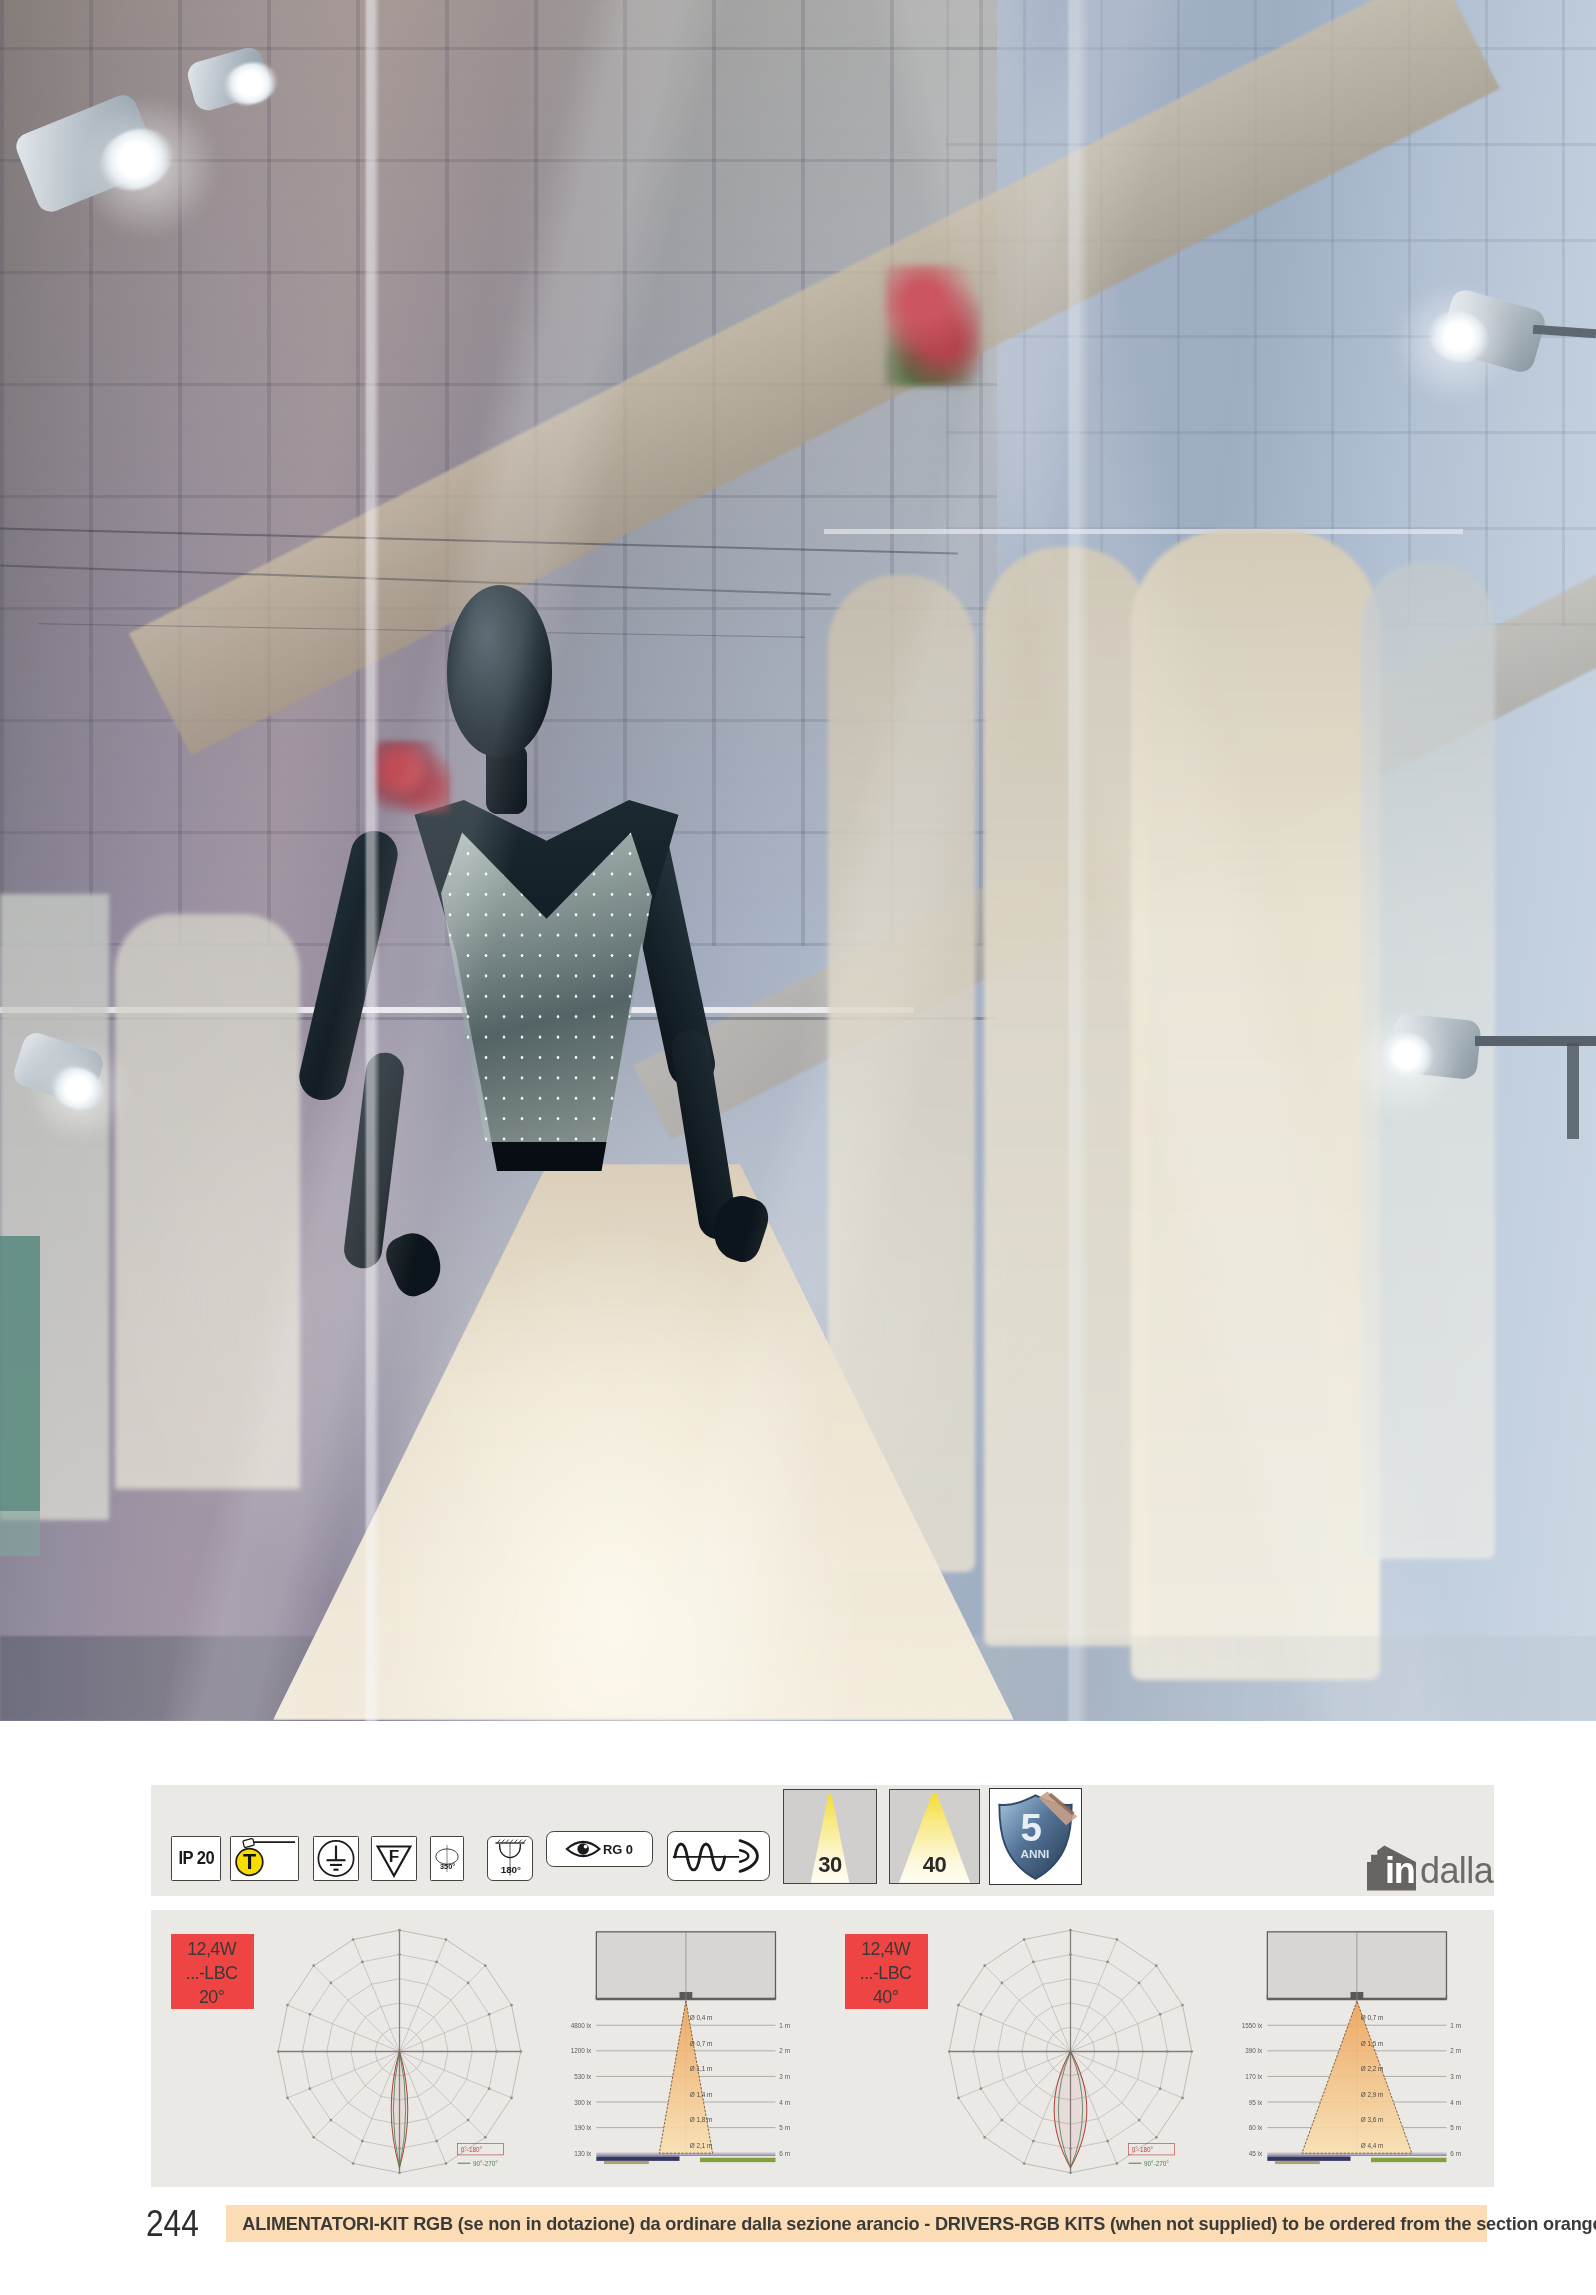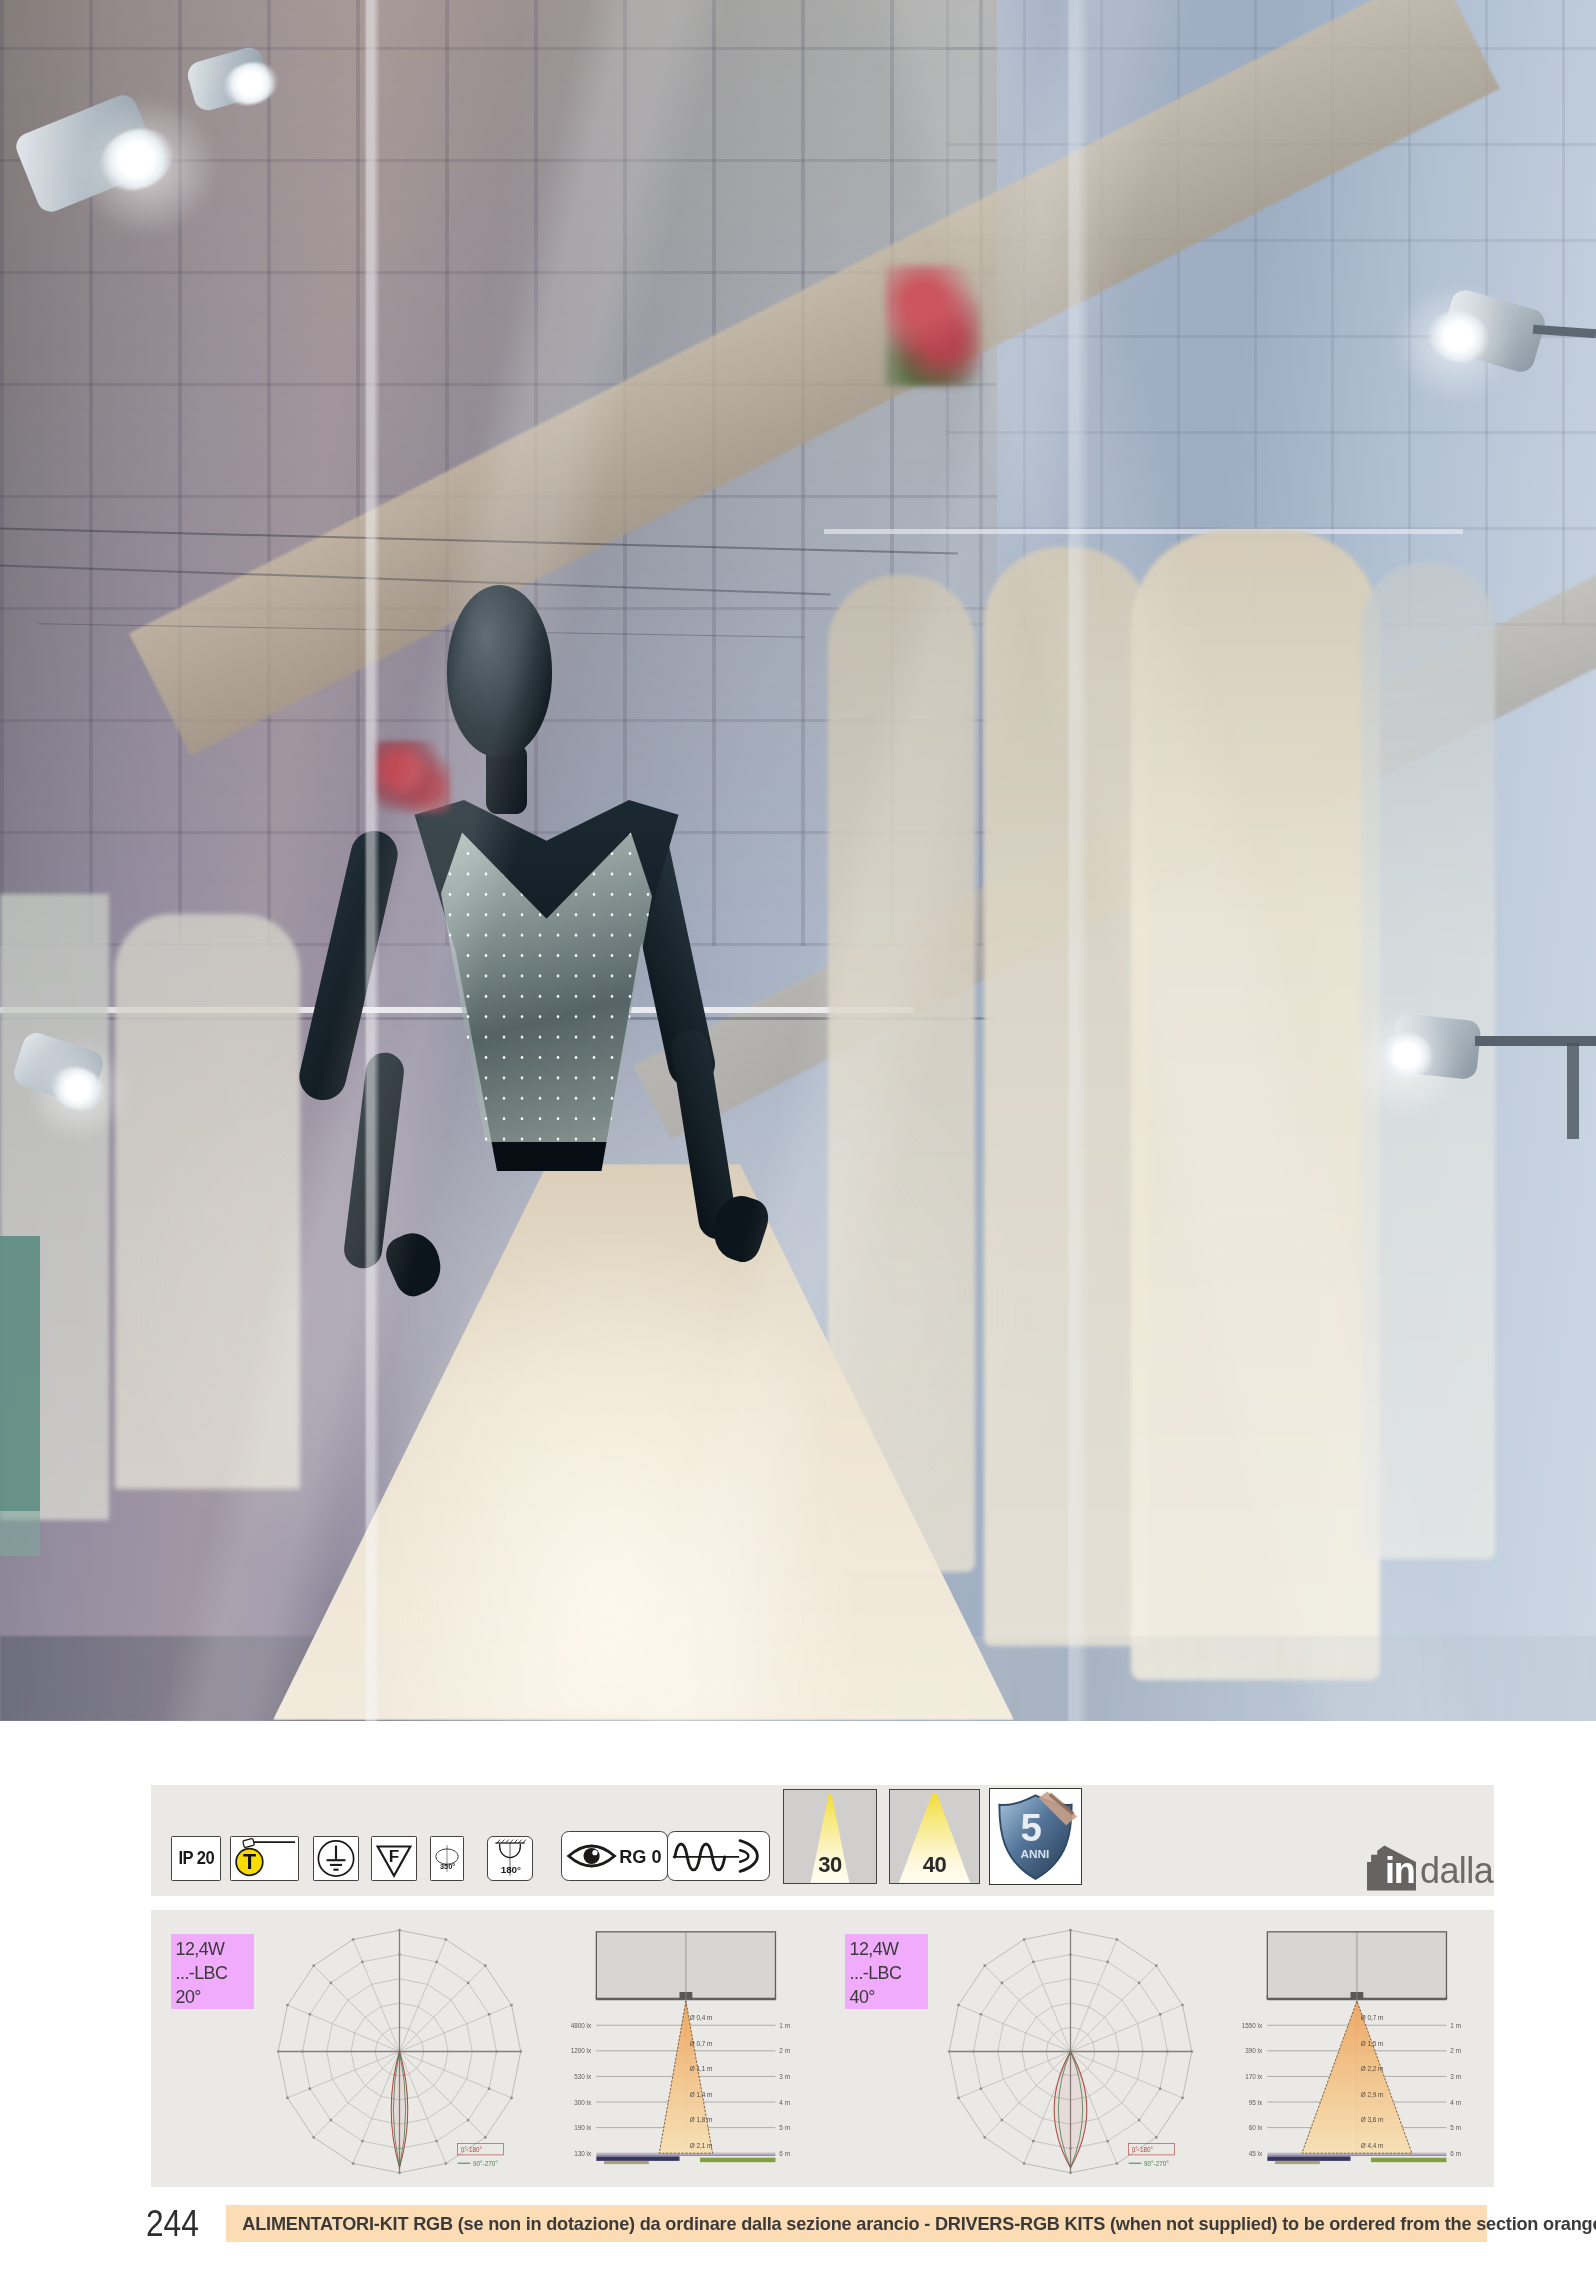--- a/index.html
+++ b/index.html
@@ -105,41 +105,41 @@
   .icon-box{position:absolute;top:51px;height:45px;background:#fff;border:1.9px solid #45433f;border-radius:1.3px;
       box-sizing:border-box;display:flex;align-items:center;justify-content:center;}
   .icon-box svg{display:block;width:100%;height:100%;}
   .ib-ip{left:20.4px;width:50px;font-weight:700;font-size:18px;letter-spacing:-0.6px;color:#1c1a18;}
   .ib-ip span{transform:scaleX(.92);white-space:nowrap;}
   .ib-thermal{left:79px;width:69px;}
   .ib-earth{left:162px;width:46px;}
   .ib-f{left:220px;width:46px;}
   .ib-rot{left:279px;width:34px;}
   .ib-tilt{left:336px;width:46px;border-radius:6px;}
-  .ib-rg0{left:410px;width:107px;top:46px;height:50px;border-radius:7.7px;}
+  .ib-rg0{left:395px;width:107px;top:46px;height:36px;border-radius:7.7px;}
   .ib-flicker{left:516px;width:103px;top:46px;height:50px;border-radius:7.7px;}
   .beam-box{position:absolute;top:3.8px;height:95px;background:#d0cfcd;border:1.9px solid #45433f;box-sizing:border-box;overflow:hidden;}
   .bb-20{left:632px;width:94px;}
   .bb-40{left:738px;width:91px;}
   .beam-cone{position:absolute;left:0;top:0;width:100%;height:100%;
       background:linear-gradient(180deg,#f2da2e 0%,#f8ea85 35%,#fdf7da 75%,#fffdf2 100%);}
   .bb-20 .beam-cone{clip-path:polygon(48.5% 4%,51.5% 4%,71% 100%,29% 100%);}
   .bb-40 .beam-cone{clip-path:polygon(47.5% 4%,52.5% 4%,90% 100%,10% 100%);}
   .beam-label{position:absolute;left:0;bottom:5.1px;width:100%;text-align:center;font-weight:700;font-size:22px;
       letter-spacing:-0.6px;color:#2c2a28;}
   .shield-box{position:absolute;left:838px;top:2.6px;width:93px;height:97px;background:#fff;border:1.9px solid #3a3836;box-sizing:border-box;}
   .shield-box svg{display:block;width:100%;height:100%;}
   .inside-logo{position:absolute;left:1215px;top:56px;width:256px;height:52px;}
   .inside-logo svg{position:absolute;left:0;top:1.3px;width:51px;height:50px;}
   .inside-logo .t-in{position:absolute;left:19px;bottom:1.3px;font-weight:700;font-size:36px;letter-spacing:-1.3px;color:#ffffff;}
   .inside-logo .t-side{position:absolute;left:54px;bottom:1.3px;font-weight:400;font-size:36px;letter-spacing:-0.6px;color:#6c6a68;}
 
   
-  .pm-label{position:absolute;width:83px;height:75px;background:#f0abfc;color:#3b3a38;
-      font-size:19px;line-height:24px;text-align:left;padding:2.6px 6.4px 0 0;box-sizing:border-box;
+  .pm-label{position:absolute;width:83px;height:75px;background:#ef4444;color:#3b3a38;
+      font-size:19px;line-height:24px;text-align:center;padding:2.6px 6.4px 0 0;box-sizing:border-box;
       letter-spacing:-0.6px;}
   .pm-label > div{transform:scaleX(.94);transform-origin:right;}
   .pml-1{left:20.4px;top:24px;}
   .pml-2{left:694px;top:24px;}
   .polar-slot{position:absolute;top:10.2px;width:257px;height:263px;}
   .ps-1{left:120px;}
   .ps-2{left:791px;}
   .cone-slot{position:absolute;top:18px;width:256px;height:238px;}
   .cs-1{left:389px;}
   .cs-2{left:1060px;}

